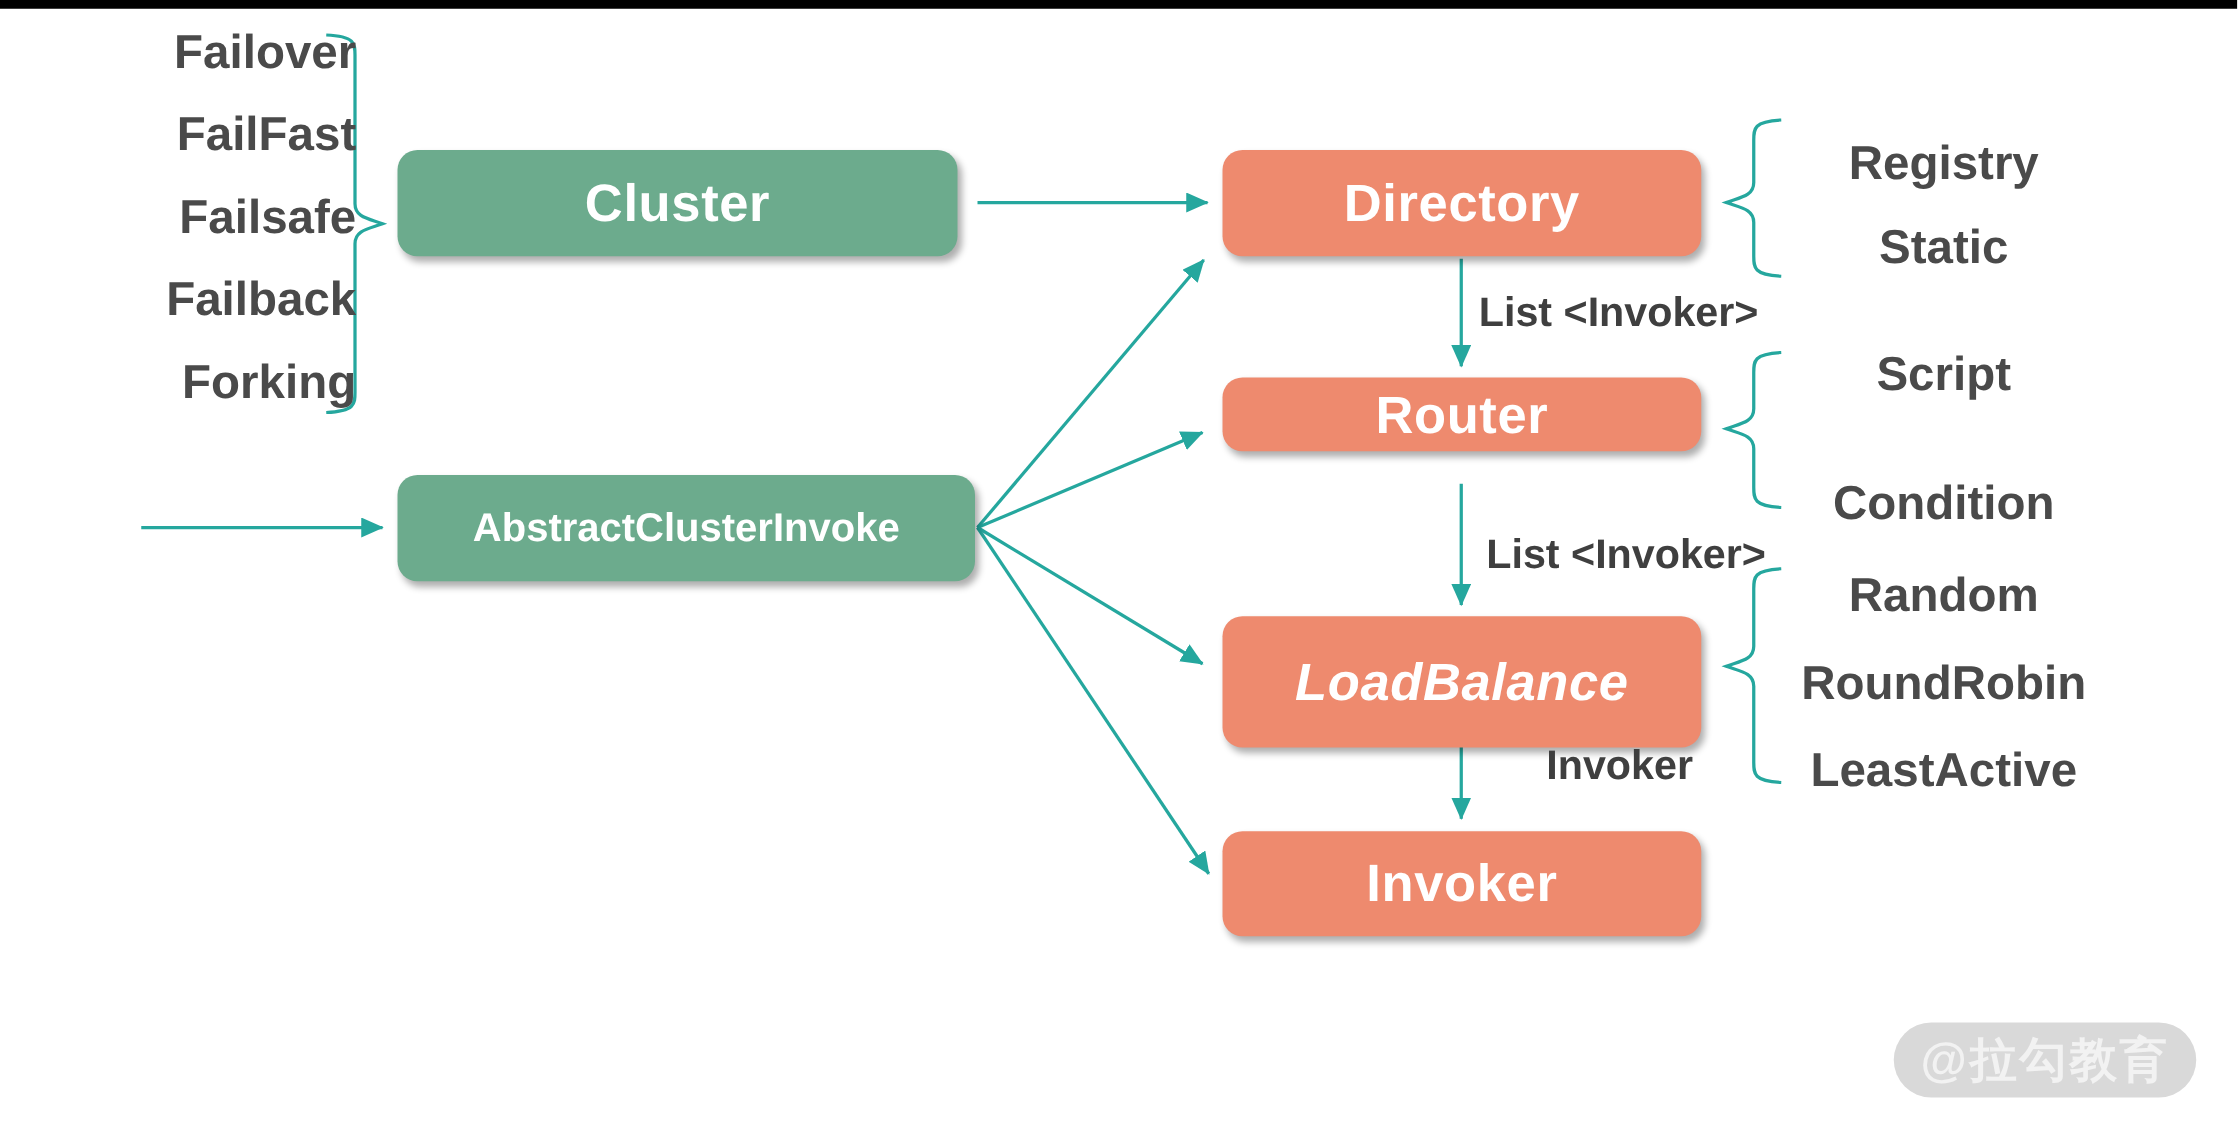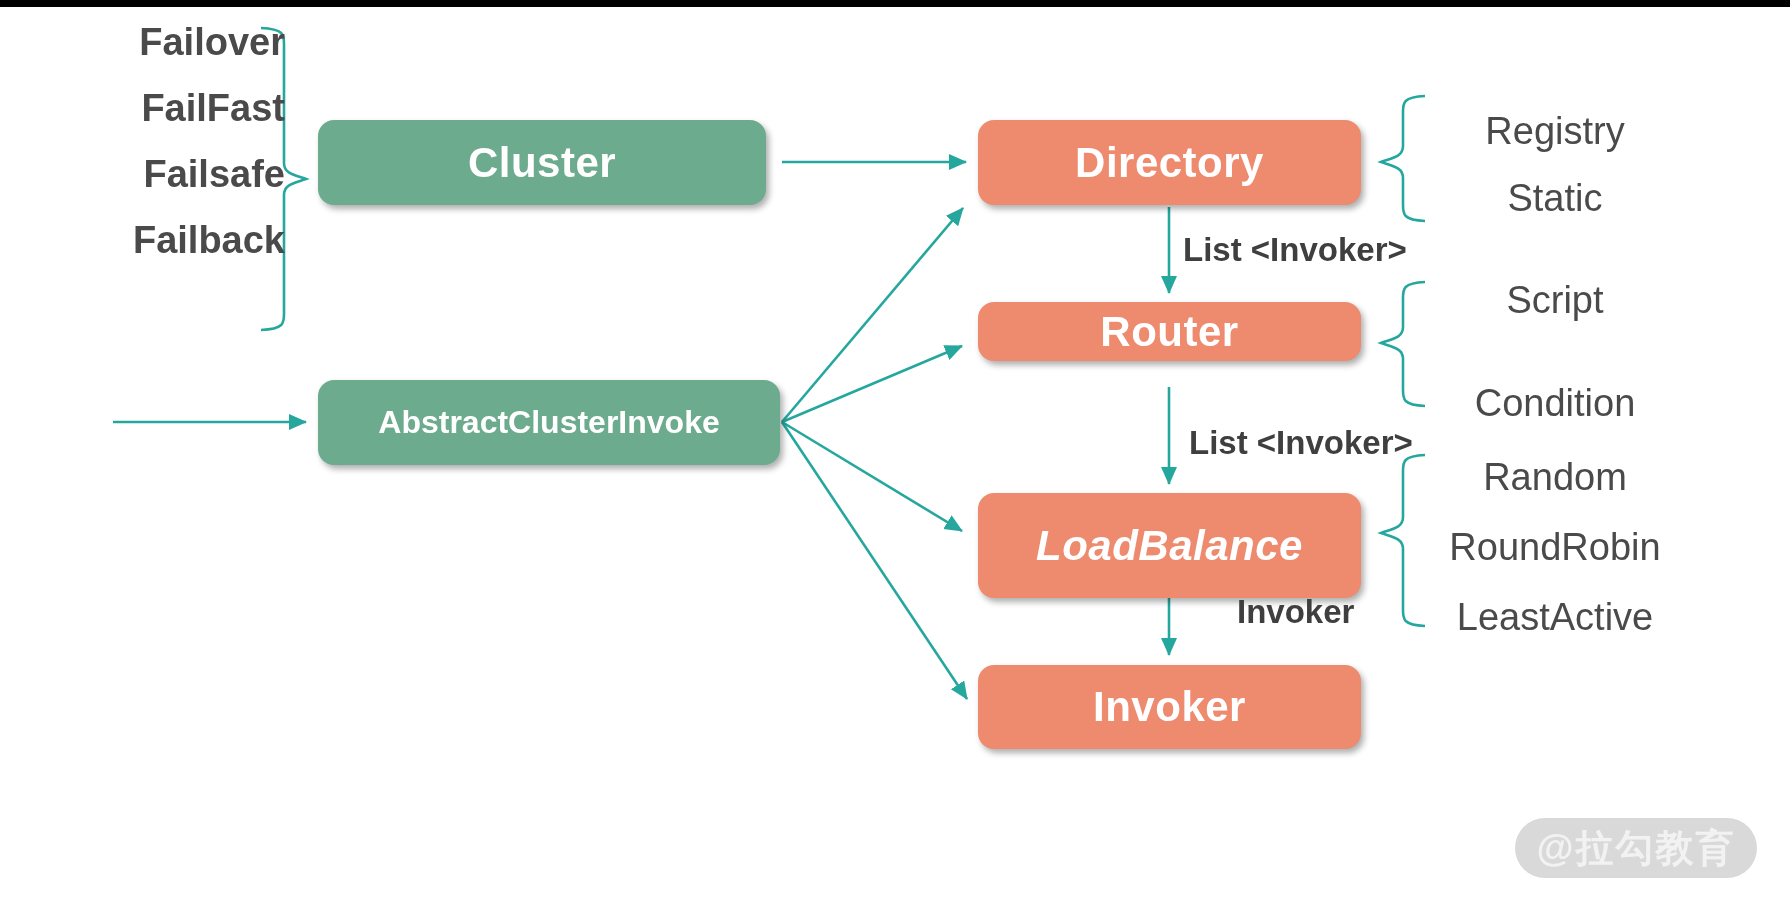--- a/index.html
+++ b/index.html
@@ -27,21 +27,21 @@
   .node.green{background:var(--green);}
   .node.orange{background:var(--orange);}
   .node.small-text{font-size:32px;letter-spacing:0px;}
   .strategy-list{
     position:absolute; left:40px; top:9px; width:245px; text-align:right;
     font-size:38px; font-weight:700; color:var(--label-gray);
   }
   .strategy-list .item{height:66px; line-height:66px;}
   .impl-label{
     position:absolute; left:1430px; width:250px; height:48px; line-height:48px;
-    text-align:center; font-size:38px; font-weight:400; color:var(--label-gray);
+    text-align:center; font-size:38px; font-weight:700; color:var(--label-gray);
   }
   .edge-label{
     position:absolute; height:44px; line-height:44px; font-size:33px;
     font-weight:700; color:var(--edge-label-gray); white-space:pre;
   }
   .watermark{
     position:absolute; left:1515px; top:818px; width:242px; height:60px;
     border-radius:35px; background:var(--watermark-bg);
     display:flex; align-items:center; justify-content:center;
     font-size:38px; color:var(--watermark-text-color); font-weight:700; letter-spacing:2px;
@@ -99,20 +99,21 @@
           C 1392 537 1403 538 1403 549
           L 1403 610
           C 1403 619 1403 625 1425 626"></path>
   </svg>
 
   <div class="strategy-list">
     <div class="item">Failover</div>
     <div class="item">FailFast</div>
     <div class="item">Failsafe</div>
     <div class="item">Failback</div>
+    <div class="item">Forking</div>
   </div>
 
   <div class="node green" style="left:318px;top:120px;width:448px;height:85px;">Cluster</div>
   <div class="node green small-text" style="left:318px;top:380px;width:462px;height:85px;">AbstractClusterInvoke</div>
   <div class="node orange" style="left:978px;top:120px;width:383px;height:85px;">Directory</div>
   <div class="node orange" style="left:978px;top:302px;width:383px;height:59px;">Router</div>
   <div class="node orange" style="left:978px;top:493px;width:383px;height:105px;font-style:italic;">LoadBalance</div>
   <div class="node orange" style="left:978px;top:665px;width:383px;height:84px;">Invoker</div>
 
   <div class="edge-label" style="left:1183px;top:228px;">List &lt;Invoker&gt;</div>

